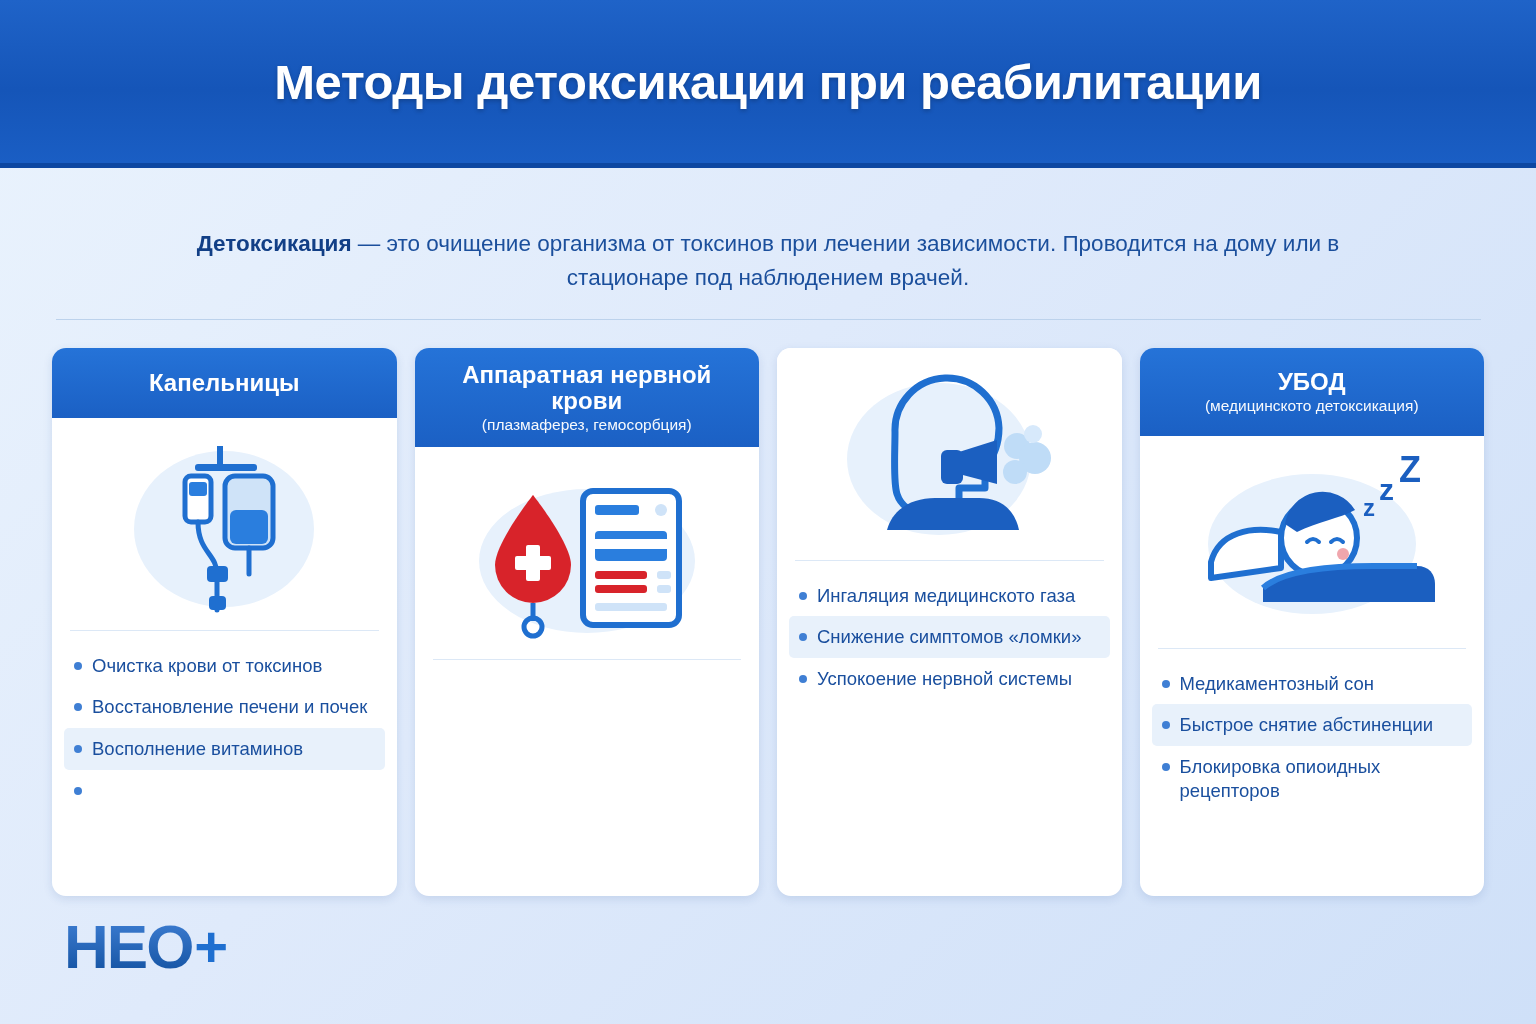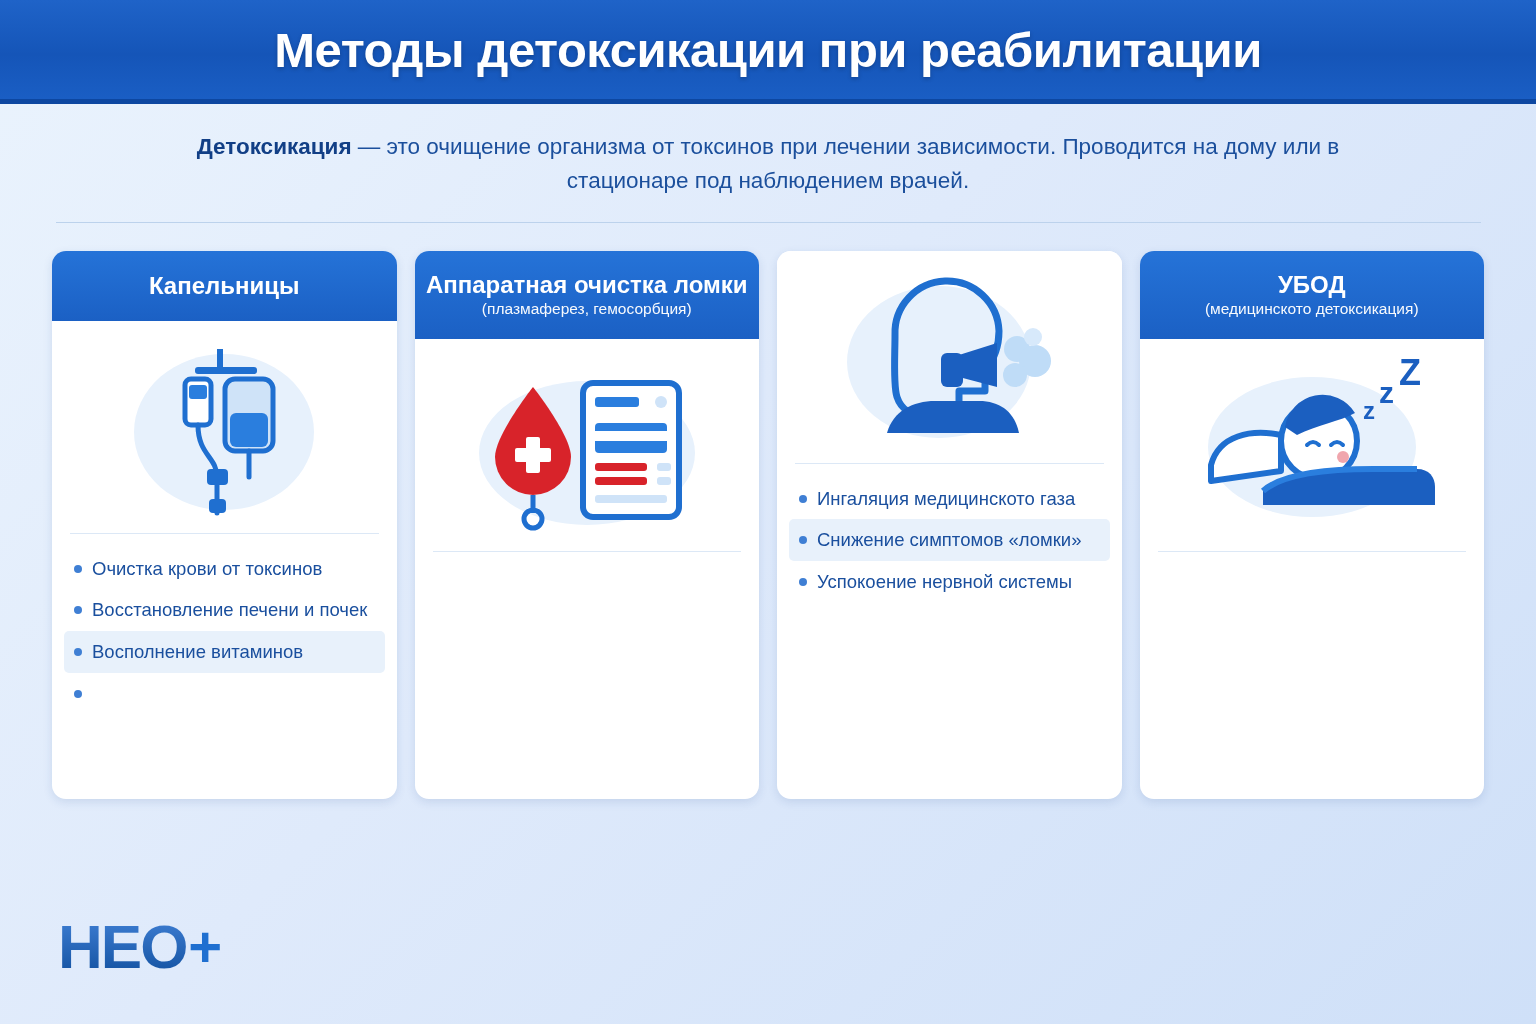--- a/index.html
+++ b/index.html
@@ -8,21 +8,21 @@
     font-family: "Liberation Sans", sans-serif;
     overflow: hidden;
   }
   body {
     background: linear-gradient(135deg, #eaf3fd 0%, #dfeafb 45%, #cfe0f8 100%);
     position: relative;
   }
 
   
   .header {
-    height: 104px;
+    height: 168px;
     background: linear-gradient(180deg, #1f63c8 0%, #1555b8 55%, #1a5ec4 100%);
     display: flex;
     align-items: center;
     justify-content: center;
     border-bottom: 5px solid #0d47a1;
     position: relative;
   }
   .header-title {
     color: #ffffff;
     font-size: 49px;
@@ -34,20 +34,21 @@
 
   
   .intro-wrap {
     padding: 26px 150px 0 150px;
     text-align: center;
   }
   .intro {
     color: #1b4f9c;
     font-size: 22.5px;
     line-height: 1.5;
+    margin-top: 33px;
   }
   .intro b { color: #123f86; font-weight: bold; }
   .divider {
     width: 1425px;
     height: 1px;
     background: #bcd2ec;
     margin: 24px auto 0 auto;
   }
 
   
@@ -124,21 +125,21 @@
     width: 8px; height: 8px;
     border-radius: 50%;
     background: #3f7fd4;
     flex: 0 0 8px;
     margin-top: 8px;
   }
 
   
   .logo {
     position: absolute;
-    left: 58px;
+    left: 64px;
     bottom: 46px;
     display: flex;
     align-items: center;
   }
   .logo-text {
     font-size: 62px;
     font-weight: bold;
     letter-spacing: -2px;
     background: linear-gradient(180deg, #3f7fd4 0%, #11509f 100%);
     -webkit-background-clip: text;
@@ -207,21 +208,21 @@
         <span>Восполнение витаминов</span>
       </div>
       <div class="bullet">
         <span class="dot"></span>
       </div>
     </div>
   </div>
 
   <div class="card">
     <div class="card-head tall">
-      <div class="card-title">Аппаратная очистка ломки</div>
+      <div class="card-title">Аппаратная нервной крови</div>
       <div class="card-sub">(плазмаферез, гемосорбция)</div>
     </div>
     <div class="icon-area">
       <svg width="280" height="200" viewBox="0 0 280 200">
         <ellipse cx="140" cy="108" rx="108" ry="72" fill="#e7f1fc"></ellipse>
 
         <path d="M86 42 C86 42 48 90 48 112 a38 38 0 0 0 76 0 C124 90 86 42 86 42 Z" fill="#d8232a"></path>
         <rect x="79" y="92" width="14" height="36" rx="2" fill="#ffffff"></rect>
         <rect x="68" y="103" width="36" height="14" rx="2" fill="#ffffff"></rect>
         <path d="M86 150 L86 168" stroke="#1f6fd0" stroke-width="5" fill="none"></path>
@@ -297,20 +298,34 @@
 
         <path d="M96 146 c20 -18 70 -22 110 -22 l44 0 c12 0 18 8 18 18 l0 18 -172 0 Z" fill="#1b5fc0"></path>
         <path d="M96 146 c20 -18 70 -22 110 -22 l44 0" fill="none" stroke="#2a7ede" stroke-width="6"></path>
 
         <text x="196" y="74" font-family="Liberation Sans, sans-serif" font-size="24" font-weight="bold" fill="#1b5fc0">z</text>
         <text x="212" y="58" font-family="Liberation Sans, sans-serif" font-size="30" font-weight="bold" fill="#1b5fc0">z</text>
         <text x="232" y="40" font-family="Liberation Sans, sans-serif" font-size="36" font-weight="bold" fill="#1b5fc0">Z</text>
       </svg>
     </div>
     <div class="list-sep"></div>
+    <div class="bullets">
+      <div class="bullet">
+        <span class="dot"></span>
+        <span>Медикаментозный сон</span>
+      </div>
+      <div class="bullet hl">
+        <span class="dot"></span>
+        <span>Быстрое снятие абстиненции</span>
+      </div>
+      <div class="bullet">
+        <span class="dot"></span>
+        <span>Блокировка опиоидных рецепторов</span>
+      </div>
+    </div>
   </div>
 
 </div>
 
 <div class="logo">
   <span class="logo-text">HEO</span>
   <span class="logo-plus">+</span>
 </div>
 
 </body></html>

